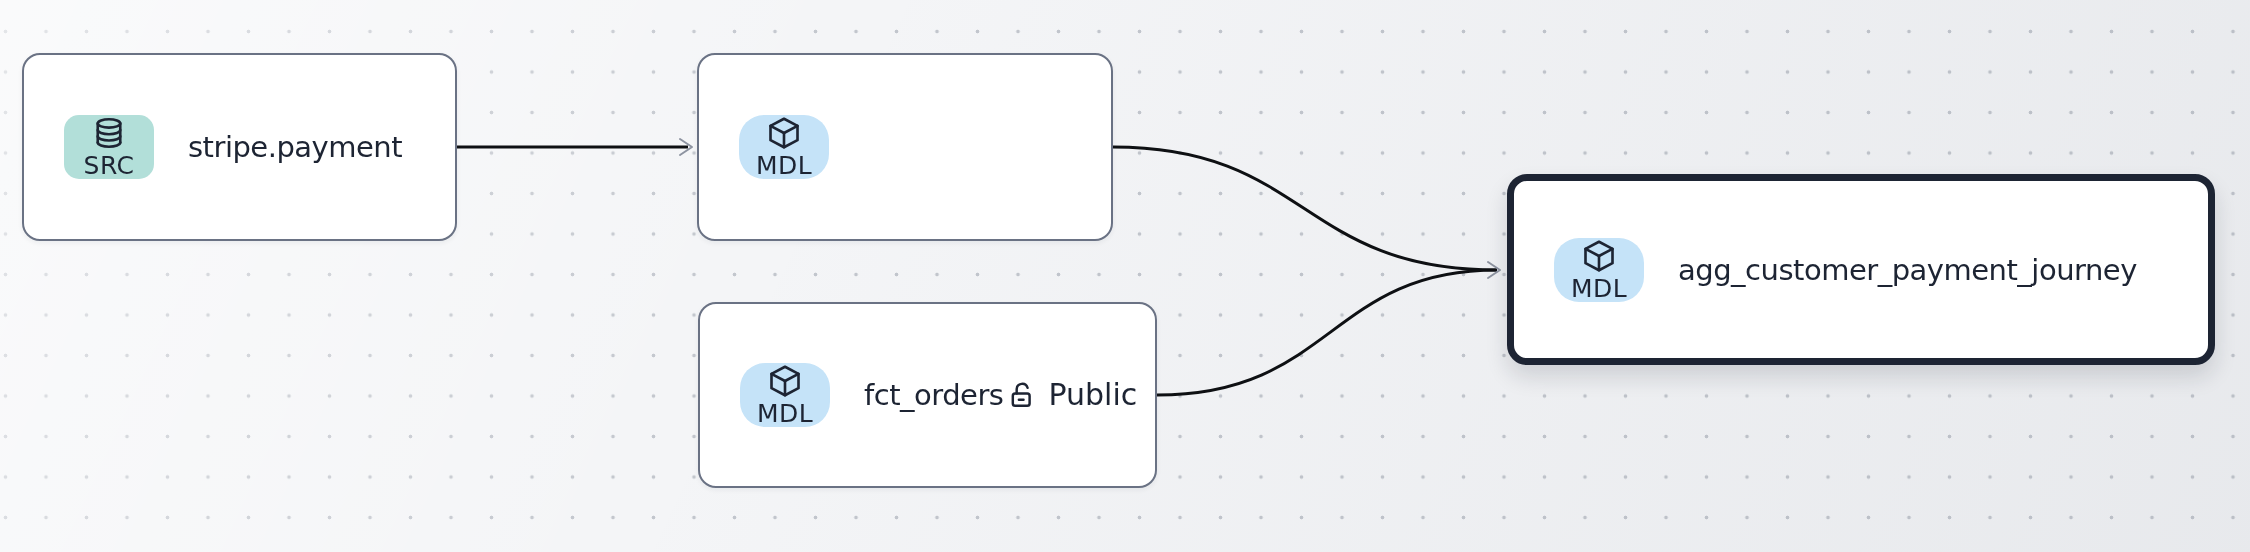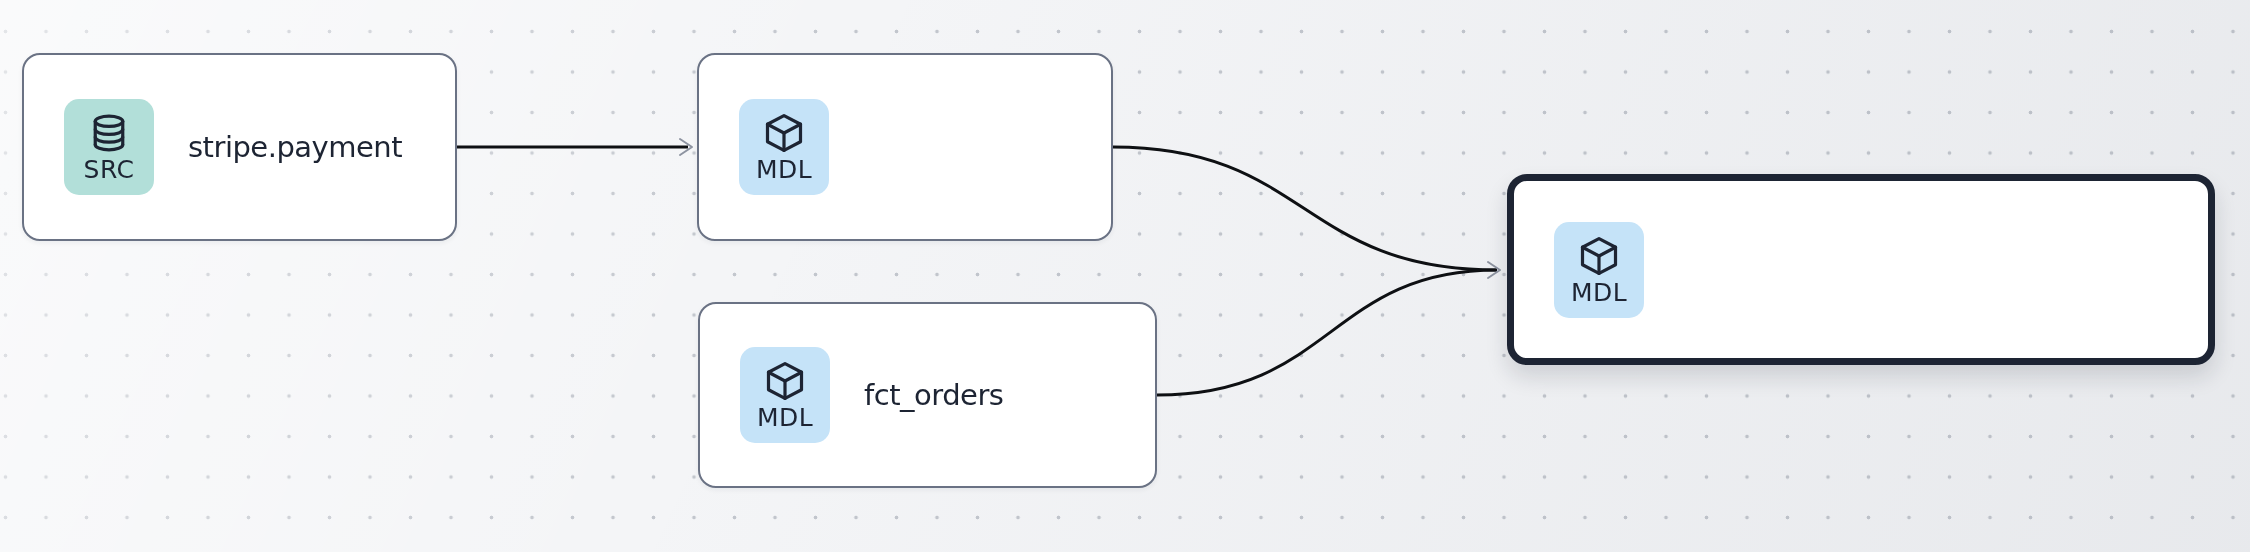--- a/index.html
+++ b/index.html
@@ -47,26 +47,26 @@
     border:7px solid var(--selected-border);
     border-radius:20px;
     box-shadow:0 12px 22px rgba(22,28,45,0.14);
   }
   .node-a{left:22px;top:53px;width:435px;height:188px;}
   .node-b{left:697px;top:53px;width:416px;height:188px;}
   .node-c{left:698px;top:302px;width:459px;height:186px;}
   .node-d{left:1507px;top:174px;width:708px;height:191px;}
 
   .badge{
-    width:90px;height:96px;border-radius:15px;flex:0 0 auto;
+    width:90px;height:64px;border-radius:15px;flex:0 0 auto;
     display:flex;flex-direction:column;align-items:center;justify-content:center;
     gap:1px;
   }
   .badge-src{background:var(--source-badge-bg);}
-  .badge-mdl{background:var(--model-badge-bg);}
+  .badge-mdl{background:var(--model-badge-bg);border-radius:25px;}
   .badge svg{width:44px;height:44px;stroke:var(--text);}
   .badge-label{
     font-size:25px;line-height:27px;font-weight:500;
     letter-spacing:0.5px;color:var(--text);
   }
 
   .node-title{
     font-size:29px;line-height:42px;letter-spacing:-0.5px;
     font-weight:500;color:var(--text);white-space:nowrap;
   }
@@ -118,27 +118,36 @@
     <div class="badge badge-mdl">
       <svg viewBox="0 0 24 24" fill="none" stroke-width="1.75" stroke-linecap="round" stroke-linejoin="round">
         <path d="M12 2.5 L21 7.25 V16.75 L12 21.5 L3 16.75 V7.25 Z"></path>
         <path d="M3 7.25 L12 12 L21 7.25"></path>
         <path d="M12 12 V21.5"></path>
       </svg>
       <span class="badge-label">MDL</span>
     </div>
     <div class="node-text-col">
       <div class="node-title">fct_orders</div>
+      <div class="visibility-row">
+        <svg viewBox="0 0 24 24" fill="none" stroke-width="1.9" stroke-linecap="round" stroke-linejoin="round">
+          <rect x="4.5" y="10.5" width="13" height="9.5" rx="1.8"></rect>
+          <path d="M9.2 15.3 h3.6"></path>
+          <path d="M7.5 10.5 V7.1 a4.3 4.3 0 0 1 8.4 -1.1"></path>
+        </svg>
+        <span class="visibility-label">Public</span>
+      </div>
     </div>
   </div>
 
   <div class="node node-d selected">
     <div class="badge badge-mdl">
       <svg viewBox="0 0 24 24" fill="none" stroke-width="1.75" stroke-linecap="round" stroke-linejoin="round">
         <path d="M12 2.5 L21 7.25 V16.75 L12 21.5 L3 16.75 V7.25 Z"></path>
         <path d="M3 7.25 L12 12 L21 7.25"></path>
         <path d="M12 12 V21.5"></path>
       </svg>
       <span class="badge-label">MDL</span>
     </div>
+    <div class="node-title">agg_customer_payment_journey</div>
   </div>
 
 </div>
 
 </body></html>

